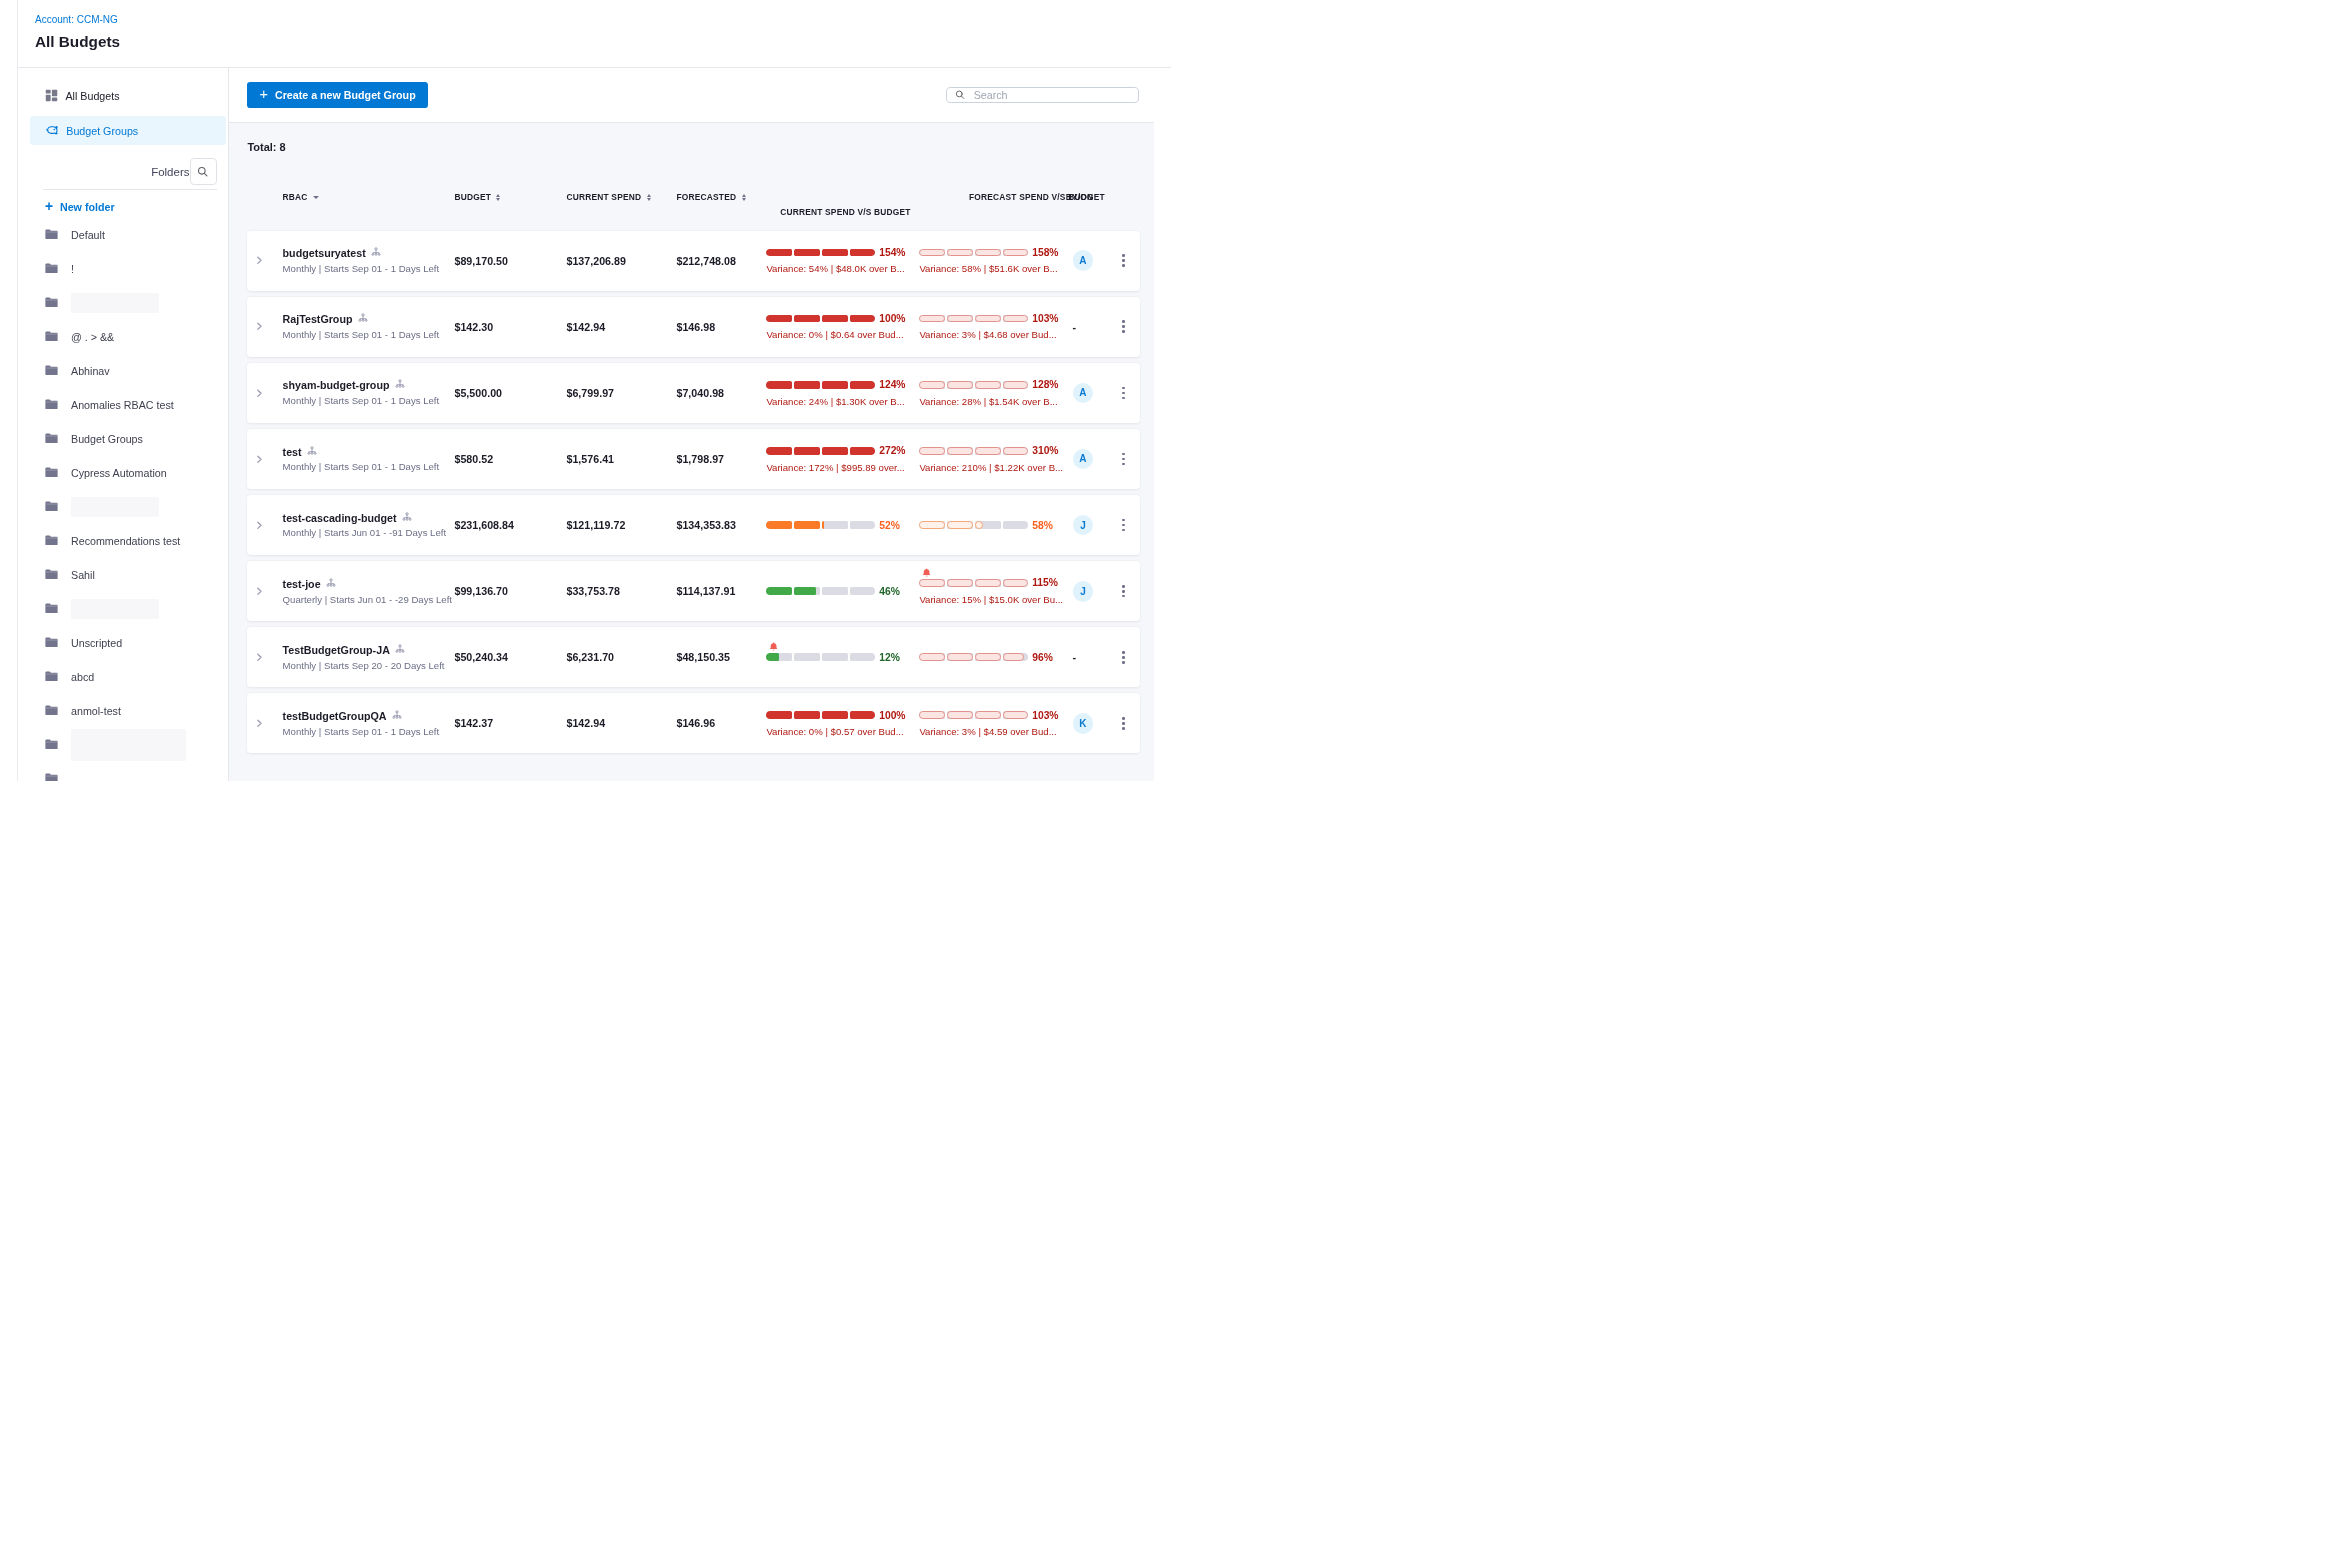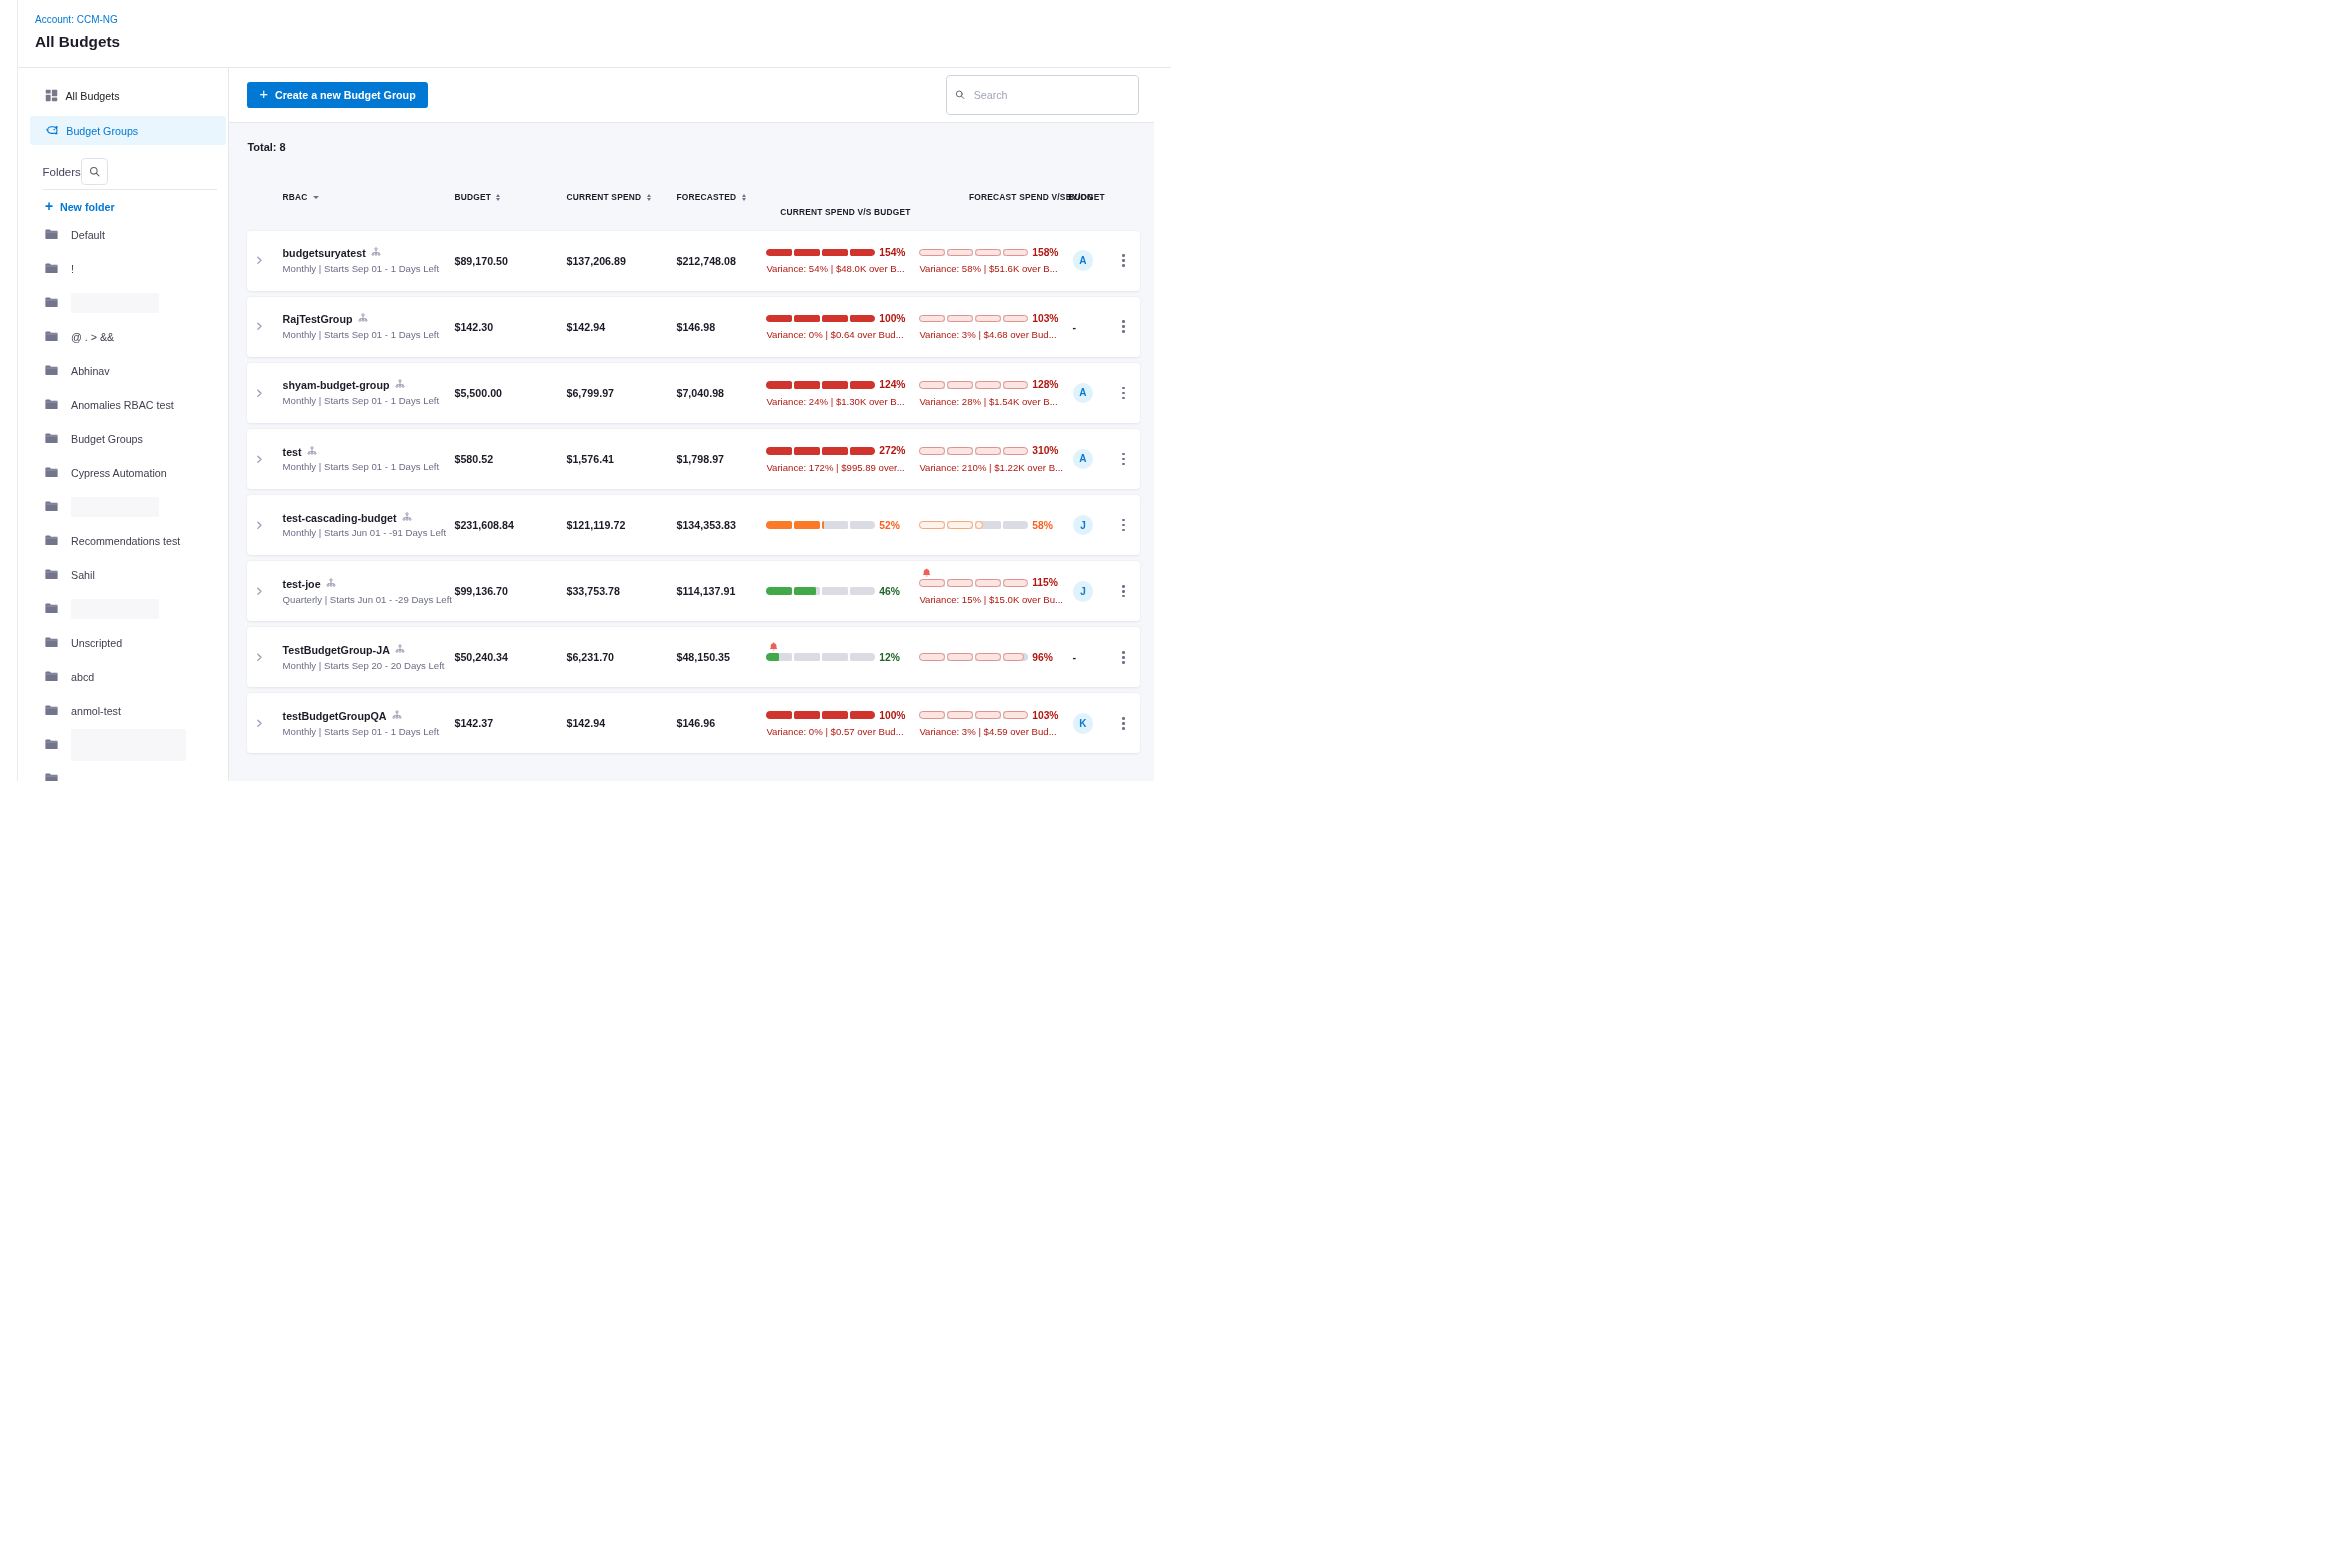--- a/index.html
+++ b/index.html
@@ -12,36 +12,36 @@
   .topbar{height:68px;box-sizing:border-box;border-bottom:0.8px solid #e6e7eb;padding:12.2px 0 0 17px;}
   .account-link{color:#0278d5;font-size:10px;text-decoration:none;display:inline-block;}
   .page-title{font-size:15.3px;font-weight:700;margin-top:6.9px;color:#1c1c28;}
   
   .body-row{display:flex;height:713px;}
   .sidebar{width:211px;box-sizing:border-box;border-right:0.8px solid #e6e7eb;padding-top:13.8px;overflow:hidden;flex:none;background:#fff;}
   .main{flex:1;position:relative;overflow:hidden;background:#fff;}
   
   .nav-item{height:29px;display:flex;align-items:center;gap:7.7px;padding-left:15.3px;font-size:10.7px;color:#22222a;margin:0 2.3px 0 11.5px;border-radius:3.1px;cursor:pointer;}
   .nav-item.selected{background:#e9f6fd;color:#0278d5;margin-top:5.4px;}
-  .folders-head{margin:13px 11.5px 0 24.5px;display:flex;align-items:center;justify-content:flex-start;}
+  .folders-head{margin:13px 11.5px 0 24.5px;display:flex;align-items:center;justify-content:flex-end;}
   .folders-title{font-size:11.5px;color:#43455c;}
   .folder-search-btn{width:25px;height:25px;border:0.8px solid #dfe1e7;border-radius:4.6px;background:#fff;display:flex;align-items:center;justify-content:center;cursor:pointer;}
   .side-divider{height:0.8px;background:#e6e7eb;margin:3.8px 11.5px 0 24.5px;}
   .new-folder{display:flex;align-items:center;gap:6.9px;color:#0278d5;font-weight:700;font-size:10.7px;margin:11.5px 0 0 27px;cursor:pointer;}
   .new-folder .plus{font-size:13.8px;font-weight:700;line-height:10.7px;}
   .folder-list{margin-top:4.6px;}
   .folder-item{height:34px;display:flex;align-items:center;gap:13px;padding-left:27px;font-size:10.7px;color:#3f4150;cursor:pointer;}
   .folder-label{white-space:nowrap;}
   .redact{width:88px;height:20px;background:#f7f7f9;border-radius:1.5px;display:inline-block;}
   .redact.big{width:115px;height:32px;}
   
   .toolbar{height:54px;display:flex;align-items:center;justify-content:space-between;padding:0 32px 0 18.4px;}
   .create-btn{background:#0278d5;color:#fff;font-size:10.7px;font-weight:700;border:none;border-radius:3.1px;height:26px;padding:0 12.2px;display:flex;align-items:center;gap:6.9px;cursor:pointer;font-family:inherit;}
   .create-btn .plus{font-size:14.5px;font-weight:400;line-height:13.8px;}
-  .search-box{width:193px;height:40px;border:0.8px solid #ccd2dc;border-radius:4.6px;display:flex;align-items:center;padding:0 8.4px;gap:6.1px;box-sizing:border-box;background:#fff;}
+  .search-box{width:193px;height:16px;border:0.8px solid #ccd2dc;border-radius:4.6px;display:flex;align-items:center;padding:0 8.4px;gap:6.1px;box-sizing:border-box;background:#fff;}
   .search-box input{border:none;outline:none;font-size:10.7px;color:#22222a;width:100%;background:transparent;font-family:inherit;}
   .search-box input::placeholder{color:#9fa6b3;}
   
   .table-region{position:absolute;top:54px;bottom:0;left:0;right:17px;background:#f6f7fa;border-top:0.8px solid #e6e7eb;padding:18.4px 13.8px 0 18.4px;box-sizing:border-box;overflow:hidden;}
   .total{font-size:11px;font-weight:700;color:#1c1c28;}
   .grid-cols{display:grid;grid-template-columns:23px 178px 112px 110px 96px 153px 144px 43px 1fr;align-items:center;}
   .thead{margin-top:24.5px;}
   .th{font-size:8.4px;font-weight:700;letter-spacing:0.2px;color:#1c1c28;display:flex;align-items:center;gap:5.4px;white-space:nowrap;}
   .th-name{padding-left:12.2px;}
   .th-pad8{padding-left:6.1px;}

